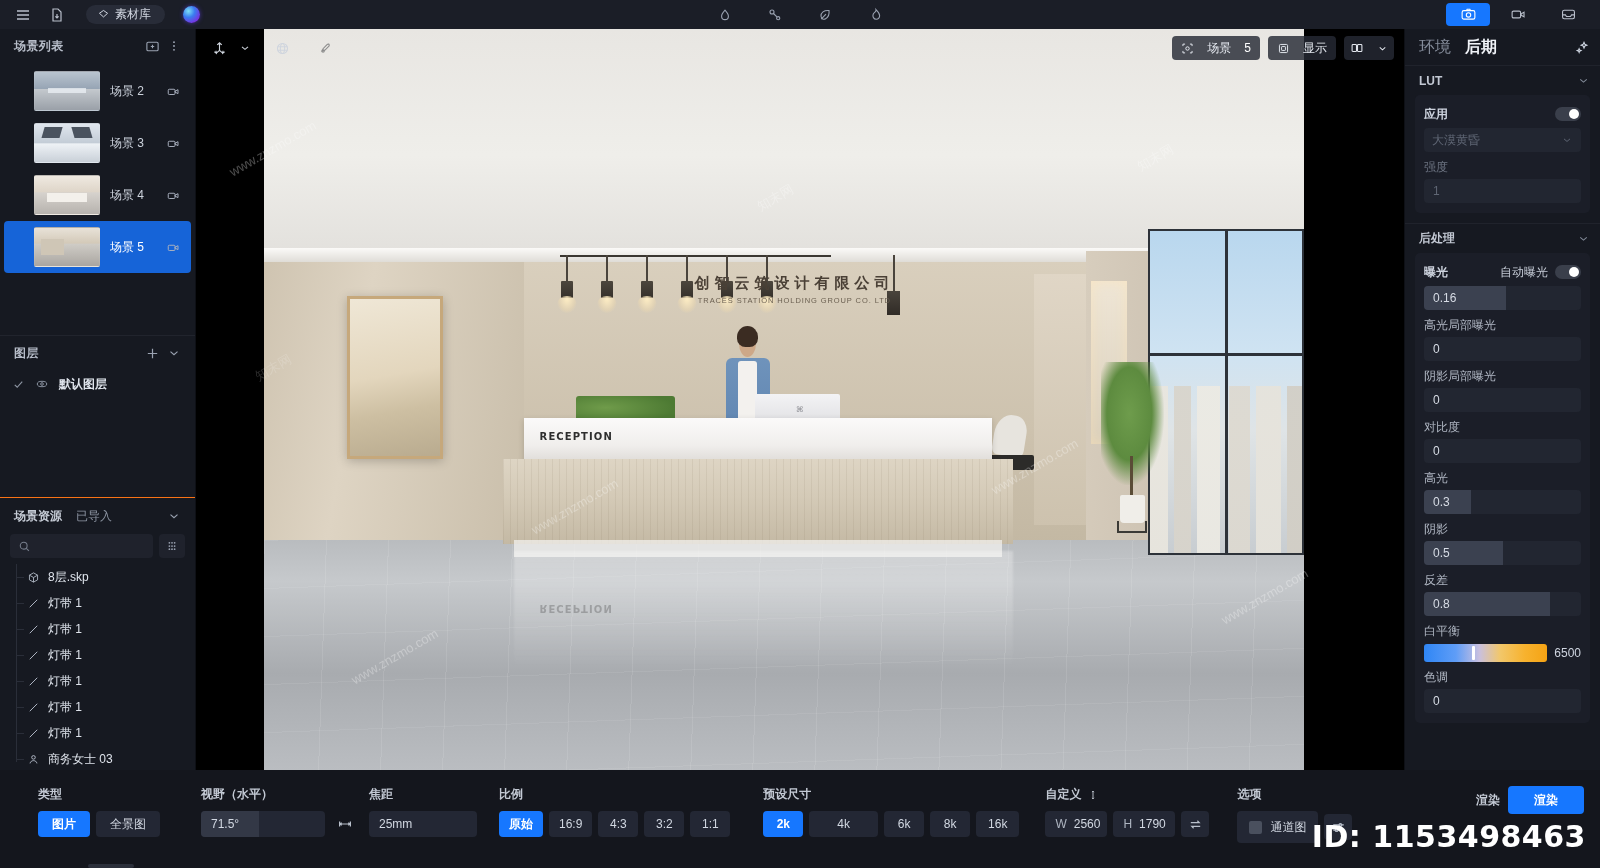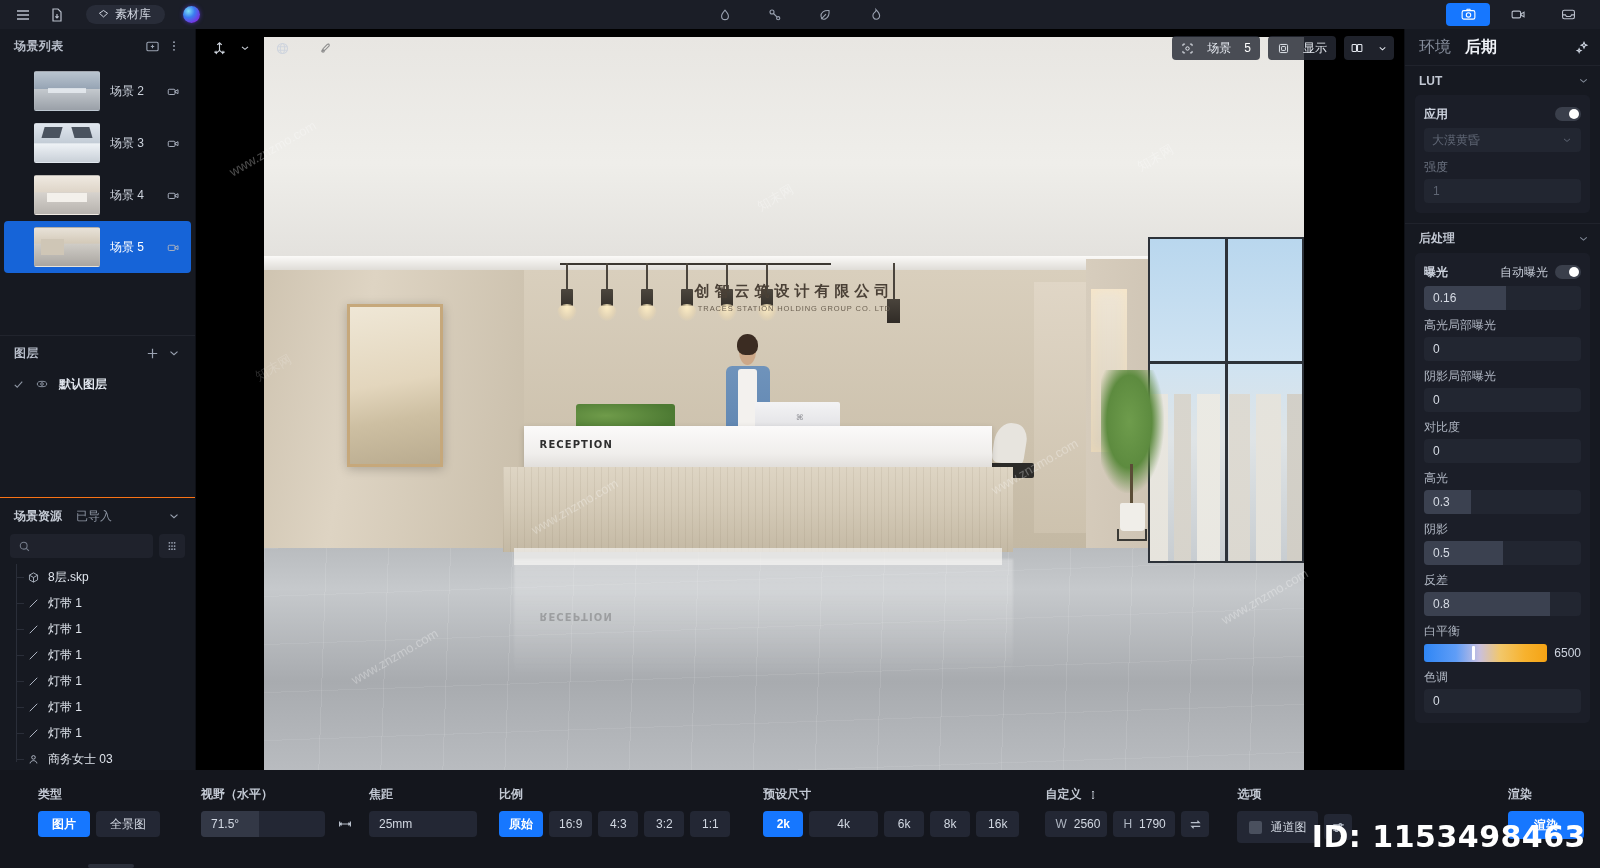--- a/index.html
+++ b/index.html
@@ -138,21 +138,20 @@
   .vp-tool-r { margin-left: auto; display: flex; align-items: center; gap: 8px; }
   .vp-chip {
     height: 24px; background: rgba(38,42,52,.82); border-radius: 4px;
     display: flex; align-items: center; gap: 13px; padding: 0 9px;
     color: #e4e8ef; font-size: 12px;
   }
   .vp-chip .val { color: #fff; }
   .render-area {
     position: absolute; left: 68px; top: 0; width: 1040px; height: 100%;
     overflow: hidden;
-    margin-top: 8px;
   }
 
   
   .sc { position: absolute; }
   .ceil { left:0; top:0; width:100%; height:31%;
     background: linear-gradient(180deg,#e8e6e2 0%,#efeeea 55%,#e2e0dc 100%); }
   .ceil-lip { left:0; top:29.5%; width:100%; height:2.4%;
     background: linear-gradient(180deg,#fbfaf8,#d9d6d0); }
   .wall-l { left:0; top:31.5%; width:26%; height:38%;
     background: linear-gradient(100deg,#cfc4b1 0%,#ded4c3 35%,#c8bda9 100%); }
@@ -344,21 +343,21 @@
   .bfield .ftx { position: relative; z-index: 2; }
   .bico {
     width: 28px; height: 26px; border-radius: 4px; background: #232734;
     display: flex; align-items: center; justify-content: center; color: #b9c0cc;
   }
   .chk { width: 13px; height: 13px; border-radius: 2px; background: #4a505e; }
   .opt-pill {
     height: 32px; border-radius: 4px; background: #232734; display:flex; align-items:center;
     gap: 8px; padding: 0 12px; font-size: 12px; color: #d2d8e2;
   }
-  .render-col { margin-left: auto; margin-right: 16px; display:flex; flex-direction:column; gap:8px; align-items:flex-start;}
+  .render-col { margin-left: auto; margin-right: 16px; display:flex; flex-direction:row; gap:8px; align-items:center;}
   .render-btn {
     height: 28px; padding: 0 26px; border-radius: 4px; background: #1677ff; color:#fff;
     display:flex; align-items:center; justify-content:center; font-size:12px; font-weight:bold;
   }
 
   
   .wm-big {
     position: absolute; right: 18px; bottom: 52px; z-index: 60; pointer-events: none;
     color: rgba(255,255,255,.82); font-size: 52px; font-weight: bold; letter-spacing: 6px;
     font-family: "DejaVu Sans", sans-serif;

